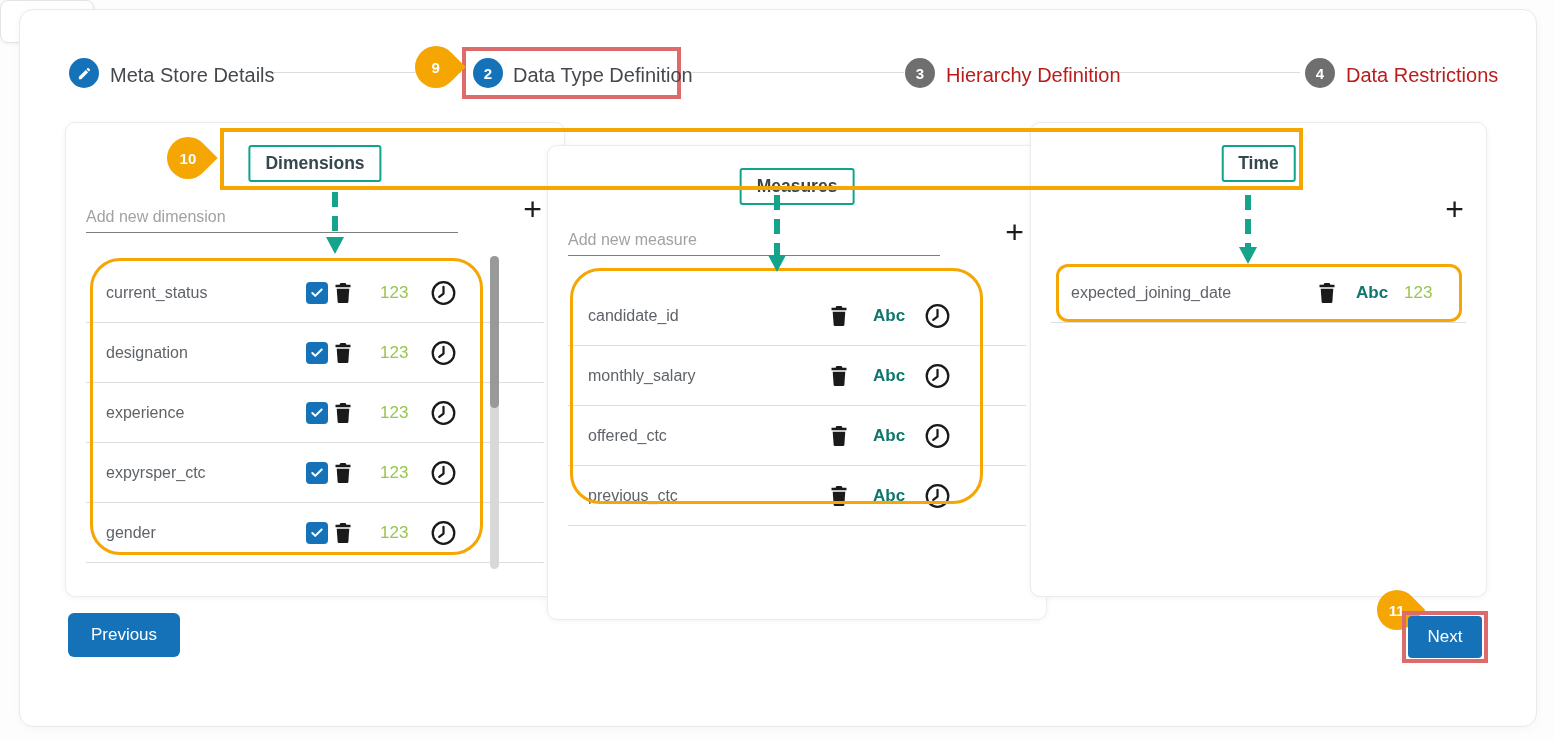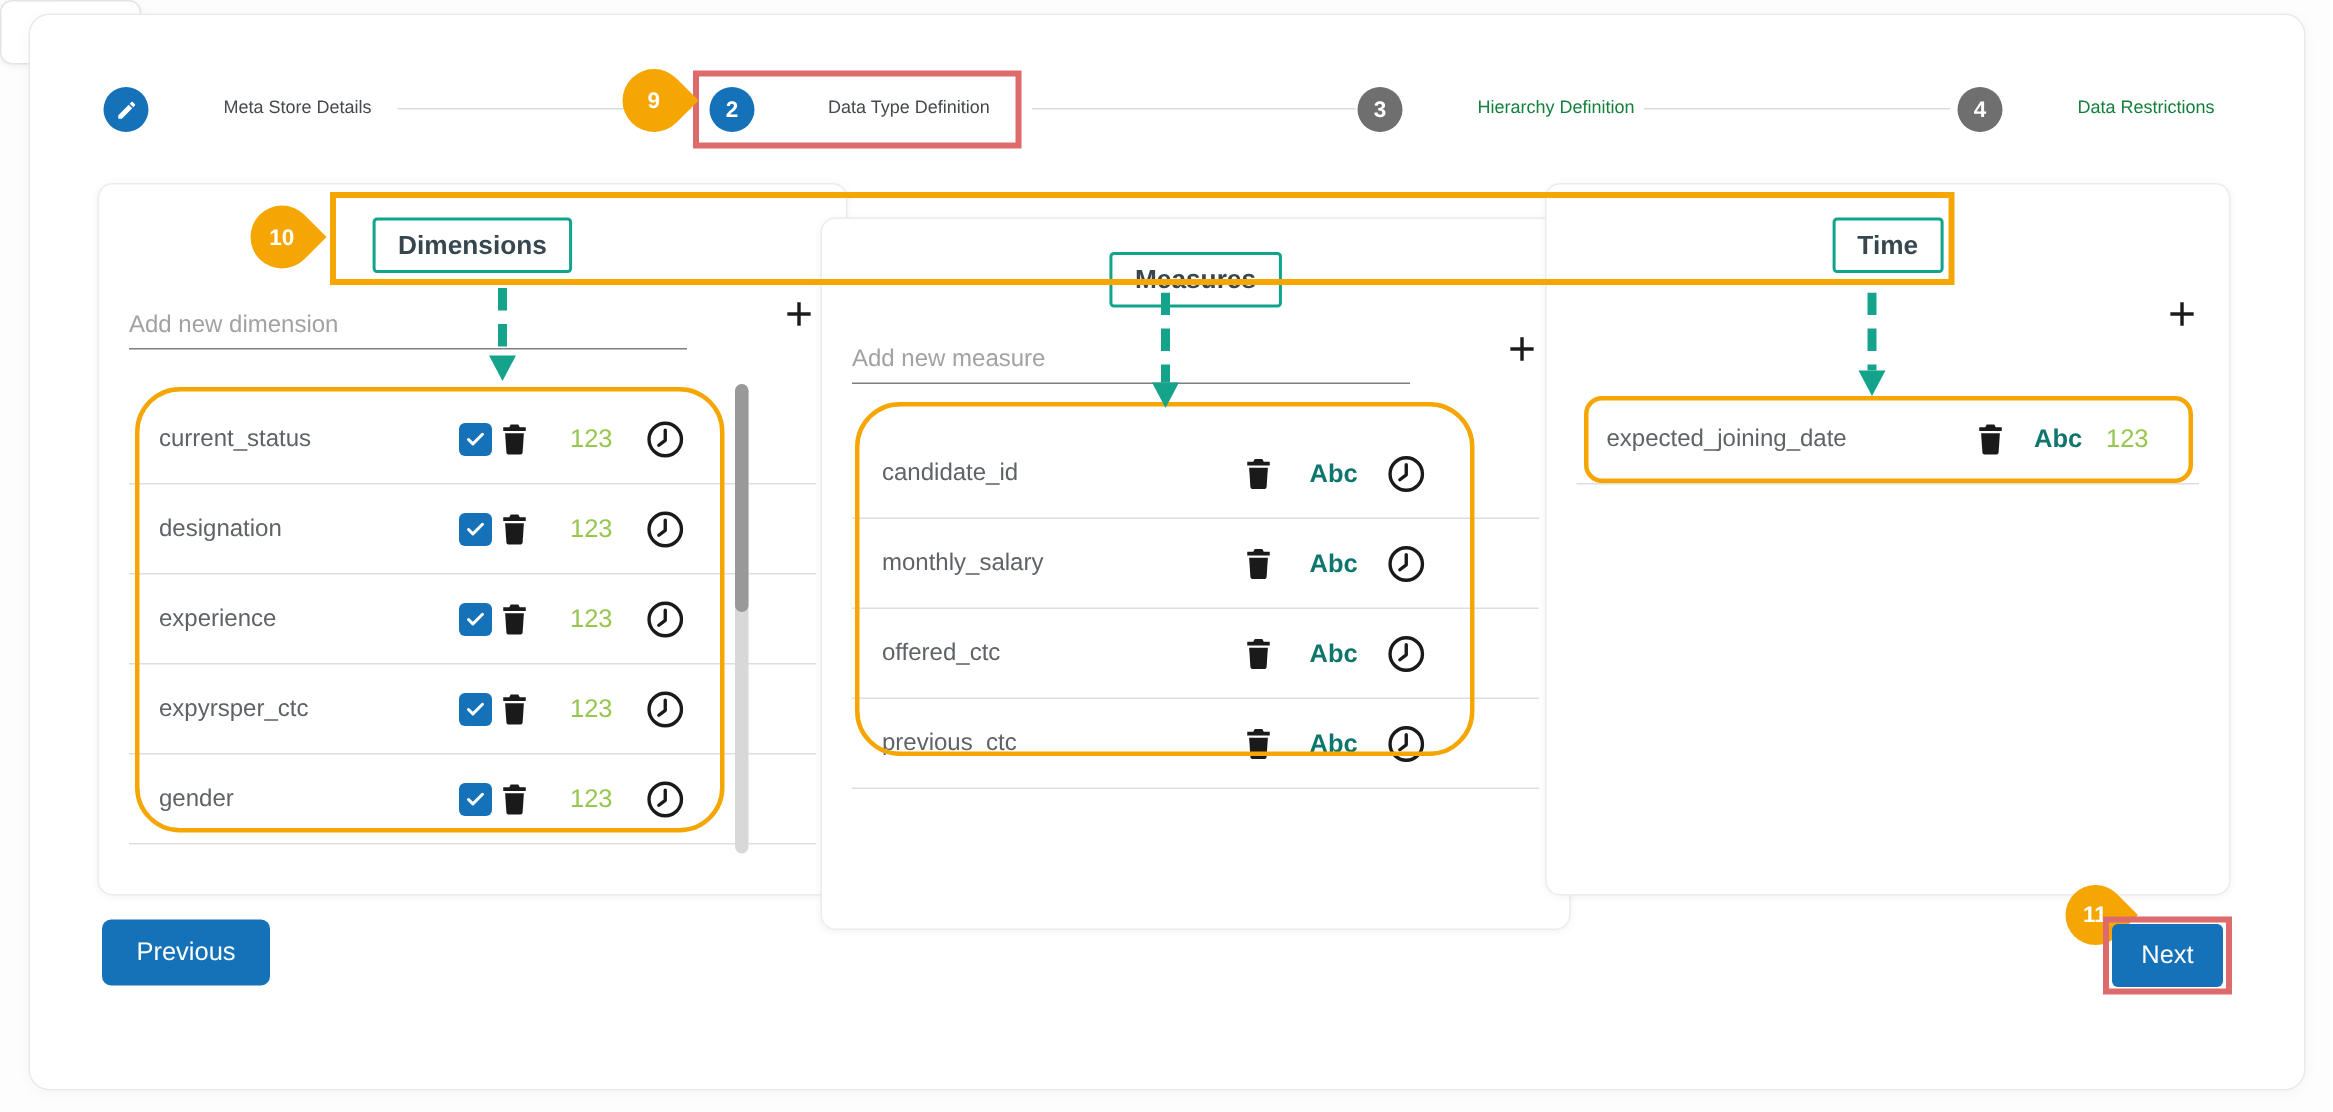--- a/index.html
+++ b/index.html
@@ -9,23 +9,23 @@
   .card { position:absolute; left:19px; top:9px; width:1518px; height:718px;
           background:#fff; border:1px solid #e9e9e9; border-radius:14px;
           box-shadow:0 2px 10px rgba(0,0,0,.03); }
 
   
   .step-circle { position:absolute; width:30px; height:30px; border-radius:50%;
                  display:flex; align-items:center; justify-content:center;
                  color:#fff; font-size:15px; font-weight:700; z-index:3; }
   .blue-bg { background:#1572b8; }
   .gray-bg { background:#6f6f6f; }
-  .step-label { position:absolute; font-size:12px; white-space:nowrap; z-index:3;margin-left:39px; }
+  .step-label { position:absolute; font-size:20px; white-space:nowrap; z-index:3; }
   .lbl-active { color:#45494e; }
-  .lbl-inactive { color:#15803d; }
+  .lbl-inactive { color:#b91c1c; }
   .connector { position:absolute; top:72px; height:1px; background:#dcdcdc; z-index:1; }
   .red-box { position:absolute; border:4px solid #dd6b6b; z-index:2; pointer-events:none; }
   #step2-box { left:462px; top:47px; width:219px; height:52px; }
 
   
   .panel { position:absolute; top:122px; width:500px; height:475px; background:#fff;
            border:1px solid #ececec; border-radius:10px;
            box-shadow:0 1px 6px rgba(0,0,0,.05); }
   #panel-dim { left:65px; }
   #panel-mea { left:547px;margin-top:23px; }

